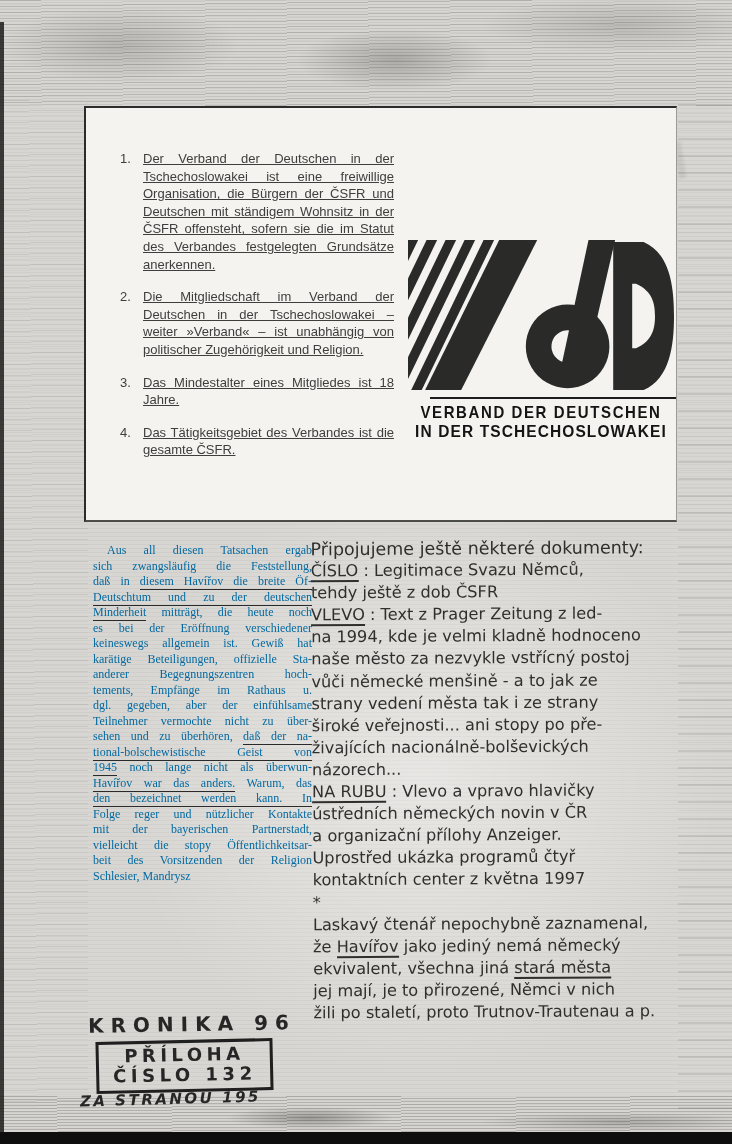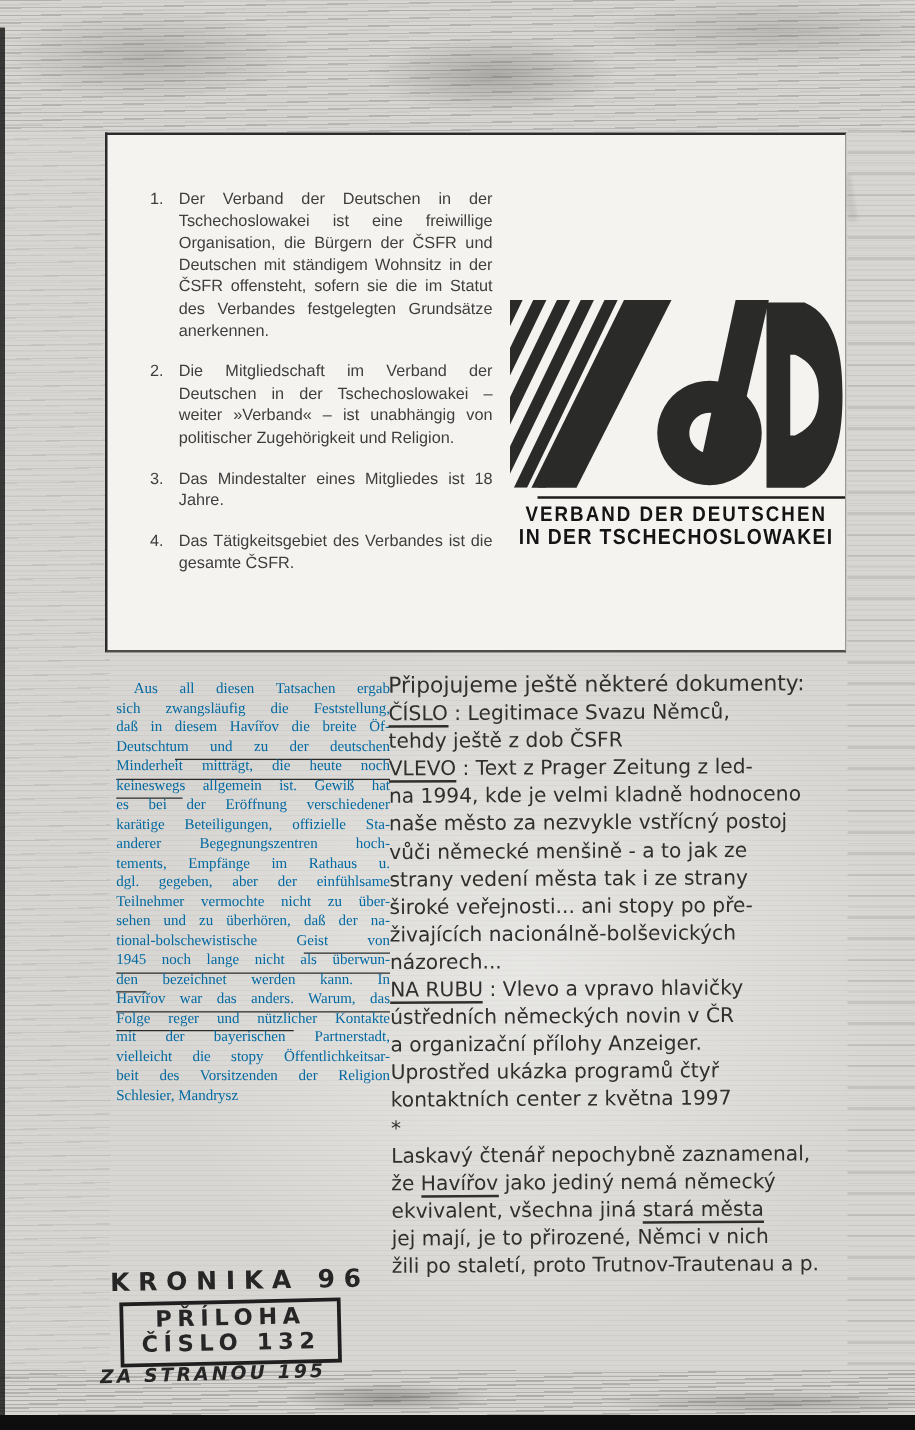--- a/index.html
+++ b/index.html
@@ -41,36 +41,36 @@
     font:bold 54px "Liberation Sans",sans-serif;color:rgba(80,80,78,.10);
     transform:scaleX(-1) rotate(9deg);filter:blur(1.2px);letter-spacing:2px;}
   
   .statute-box{position:absolute;left:84px;top:106px;width:590px;height:412px;
     background:#f4f3ef;border:2px solid #2b2b2b;border-right:1px solid rgba(43,43,43,.45);
     border-bottom:2px solid rgba(35,35,35,.8);}
   .statute-list{position:absolute;left:120px;top:150px;width:274px;}
   .s-item{display:flex;gap:7px;margin-bottom:15px;
     font:13px/17.6px "Liberation Sans",sans-serif;color:#3e3e3e;}
   .s-item .num{flex:0 0 16px;}
-  .s-item .txt{flex:1;text-align:justify;}
+  .s-item .txt{flex:1;text-align:justify;text-decoration:underline;}
   
   .logo-wrap{position:absolute;left:406px;top:240px;width:270px;}
   .logo-wrap svg{display:block;opacity:.93;}
   .logo-rule{border-top:2.5px solid #1c1c1c;margin:5px 0 3px 24px;}
   .logo-cap1,.logo-cap2{font-family:"Liberation Sans",sans-serif;font-weight:bold;color:#141414;
     text-align:center;transform:scaleY(1.12);transform-origin:top;}
   .logo-cap1{font-size:15px;letter-spacing:1.6px;}
   .logo-cap2{font-size:15.5px;letter-spacing:1.1px;margin-top:2px;}
   
   .print-col{position:absolute;left:93px;top:543px;width:219px;
     font-family:"Liberation Serif",serif;font-size:12px;color:#0369a1;}
   .print-col div{height:15.5px;line-height:15.5px;text-align-last:justify;overflow:visible;}
   .print-col div:nth-of-type(1){text-indent:14px;}
   .print-col div:last-child{text-align-last:left;}
-  .print-col .u{border-bottom:1.4px solid #2a2a2a;padding-bottom:19px;}
+  .print-col .u{border-bottom:1.4px solid #2a2a2a;padding-bottom:1px;}
   
   .hand-col{position:absolute;left:312px;top:537px;width:420px;
     font-family:"DejaVu Sans",sans-serif;font-size:16.2px;color:#302f2d;
     transform:rotate(-.35deg);}
   .hand-col div{height:22.1px;line-height:22.1px;white-space:nowrap;}
   .hand-col div:nth-of-type(1){font-size:17.5px;}
   .hand-col .u{border-bottom:2px solid #302f2d;}
   
   .kronika{position:absolute;left:88px;top:1012px;
     font:bold 20px "DejaVu Sans",sans-serif;letter-spacing:7px;color:#262626;transform:rotate(-1deg);}
@@ -157,43 +157,43 @@
 
       <div>sich zwangsläufig die Feststellung,</div>
 
       <div>daß in <span class="u">diesem Havířov die breite Öf-</span></div>
 
 
       <div><span class="u">Deutschtum und zu der deutschen</span></div>
 
       <div><span class="u">Minderheit</span> mitträgt, die heute noch</div>
 
+      <div>es bei der Eröffnung verschiedener</div>
+
       <div>keineswegs allgemein ist. Gewiß hat</div>
 
-      <div>es bei der Eröffnung verschiedener</div>
-
       <div>karätige Beteiligungen, offizielle Sta-</div>
 
       <div>anderer Begegnungszentren hoch-</div>
 
       <div>tements, Empfänge im Rathaus u.</div>
 
       <div>dgl. gegeben, aber der einfühlsame</div>
 
       <div>Teilnehmer vermochte nicht zu über-</div>
 
       <div>sehen und zu überhören, <span class="u">daß der na-</span></div>
 
       <div><span class="u">tional-bolschewistische Geist von</span></div>
 
       <div><span class="u">1945</span> noch lange nicht als überwun-</div>
 
+      <div><span class="u">Havířov war das anders.</span> Warum, das</div>
+
       <div><span class="u">den bezeichnet werden kann. In</span></div>
-
-      <div><span class="u">Havířov war das anders.</span> Warum, das</div>
 
 
       <div>Folge reger und nützlicher Kontakte</div>
 
       <div>mit der bayerischen Partnerstadt,</div>
 
       <div>vielleicht die stopy Öffentlichkeitsar-</div>
 
       <div>beit des Vorsitzenden der Religion</div>
 

